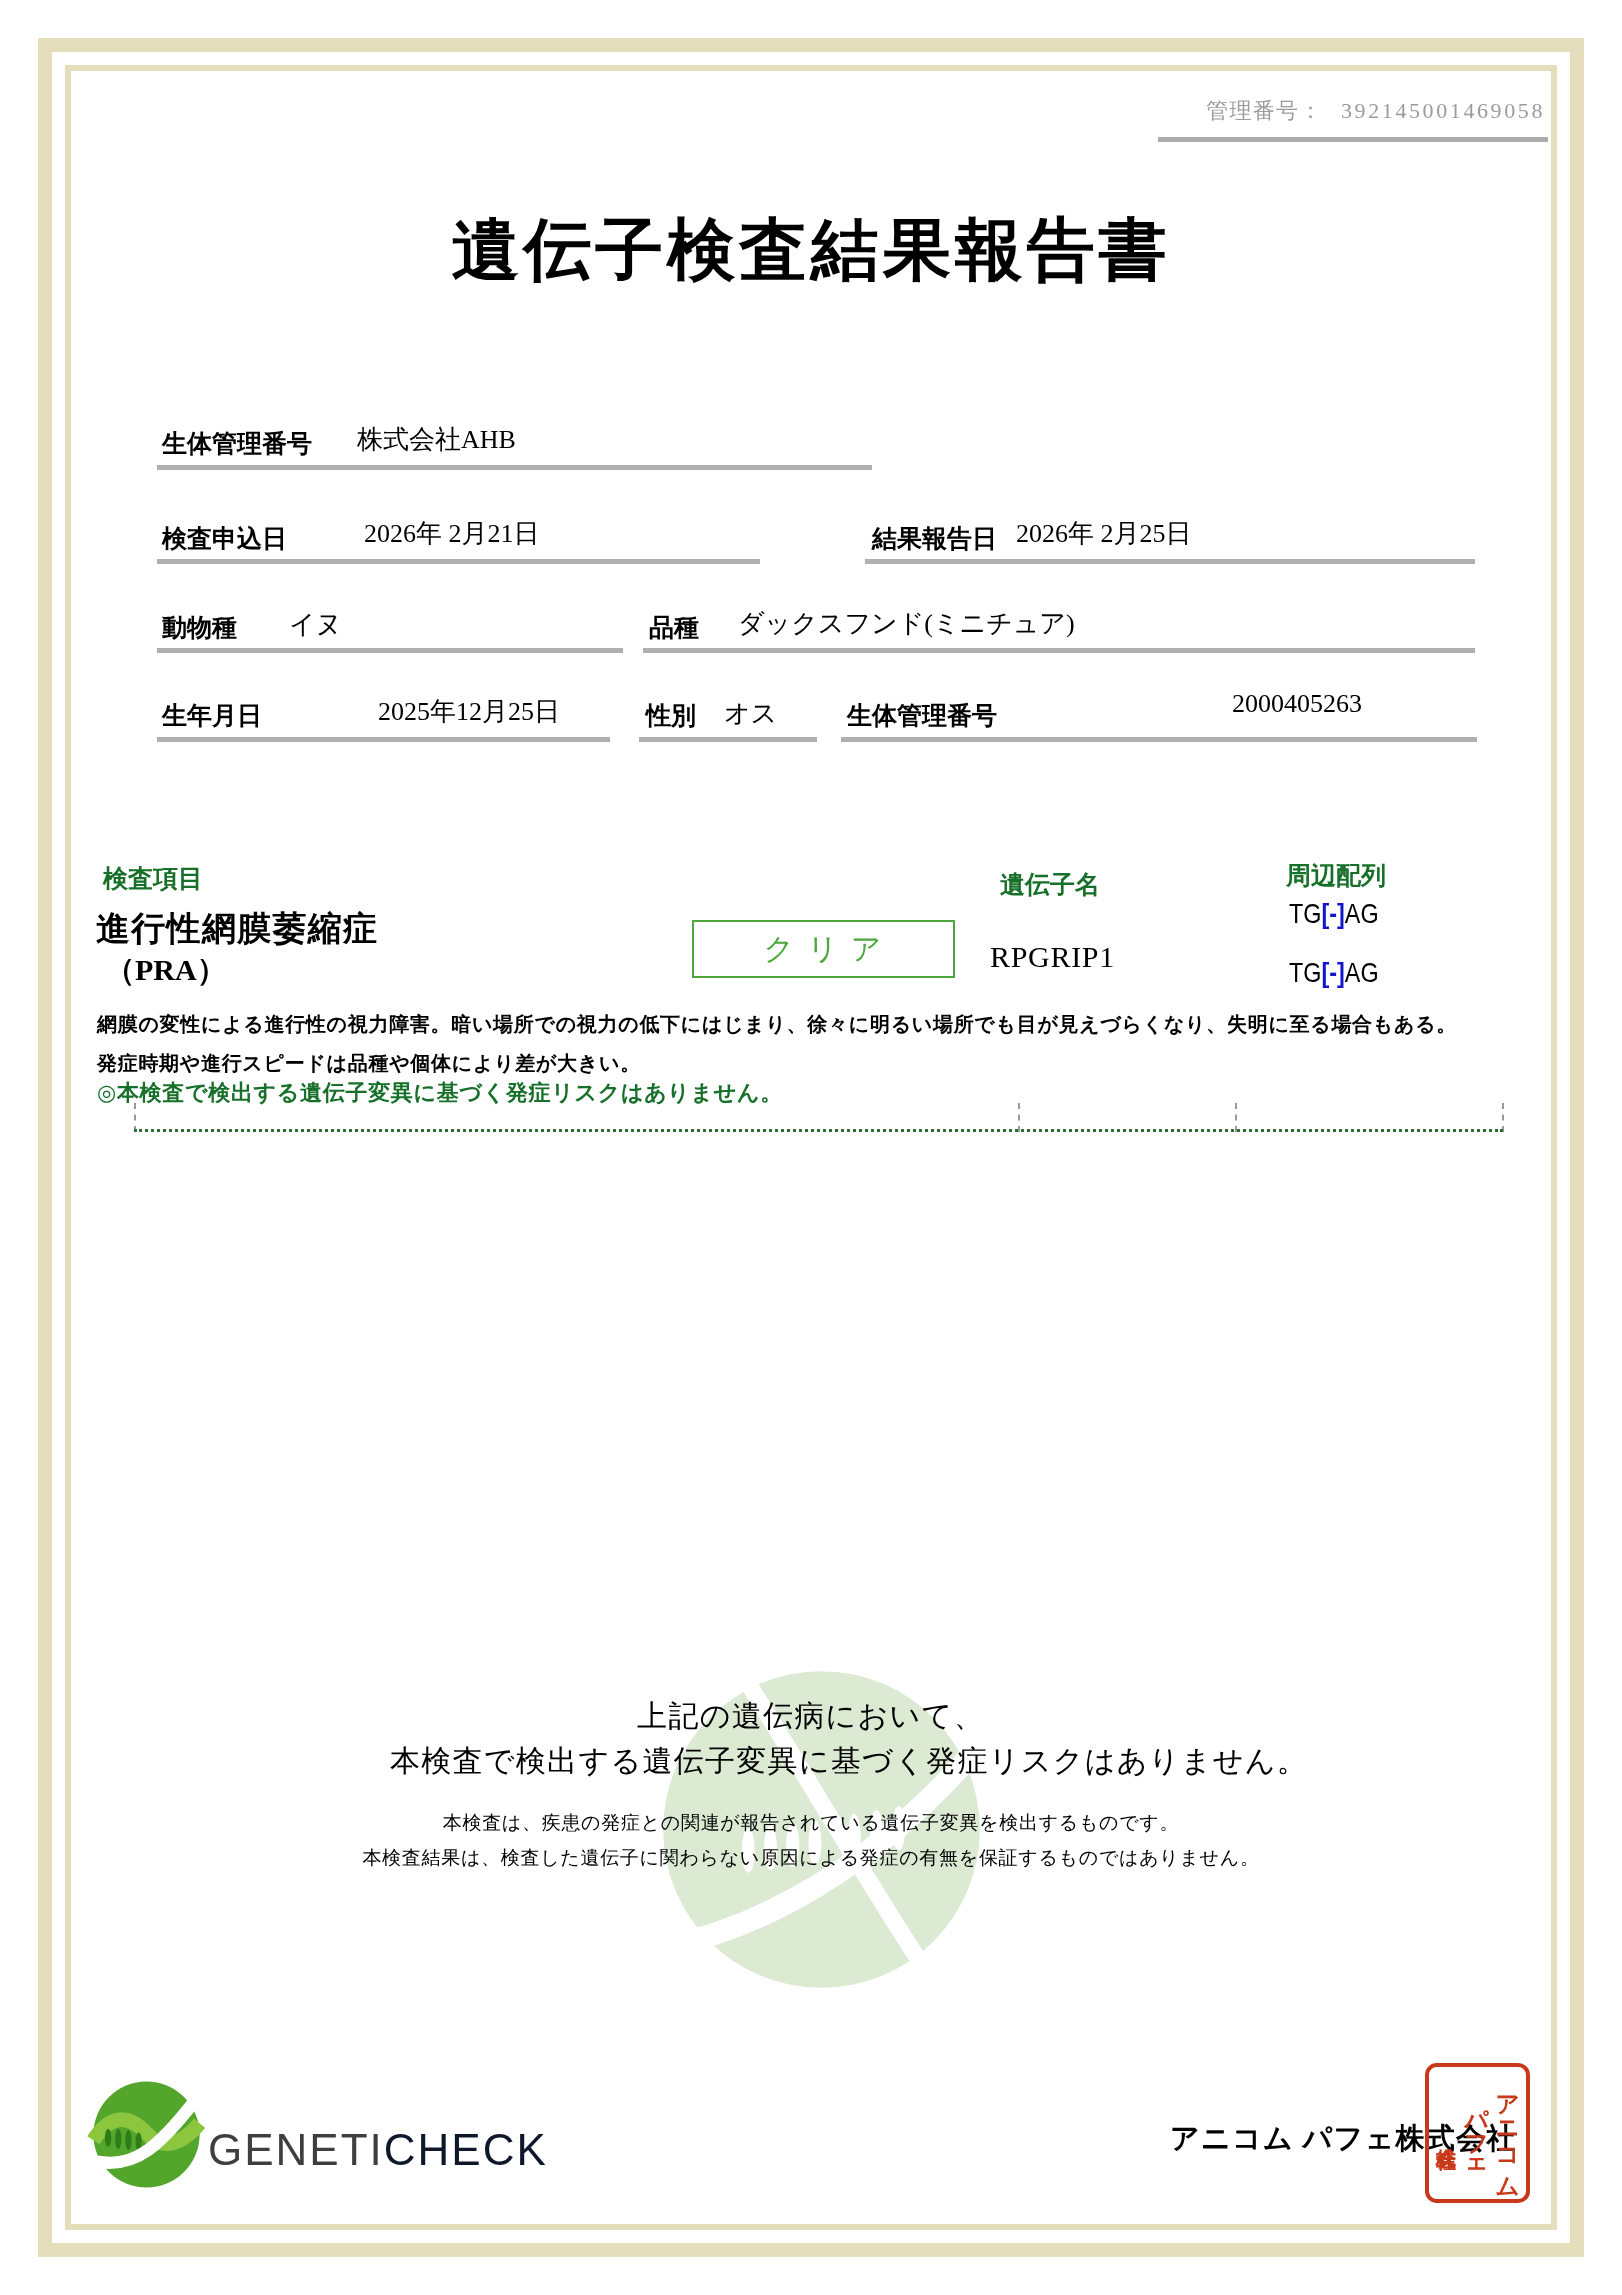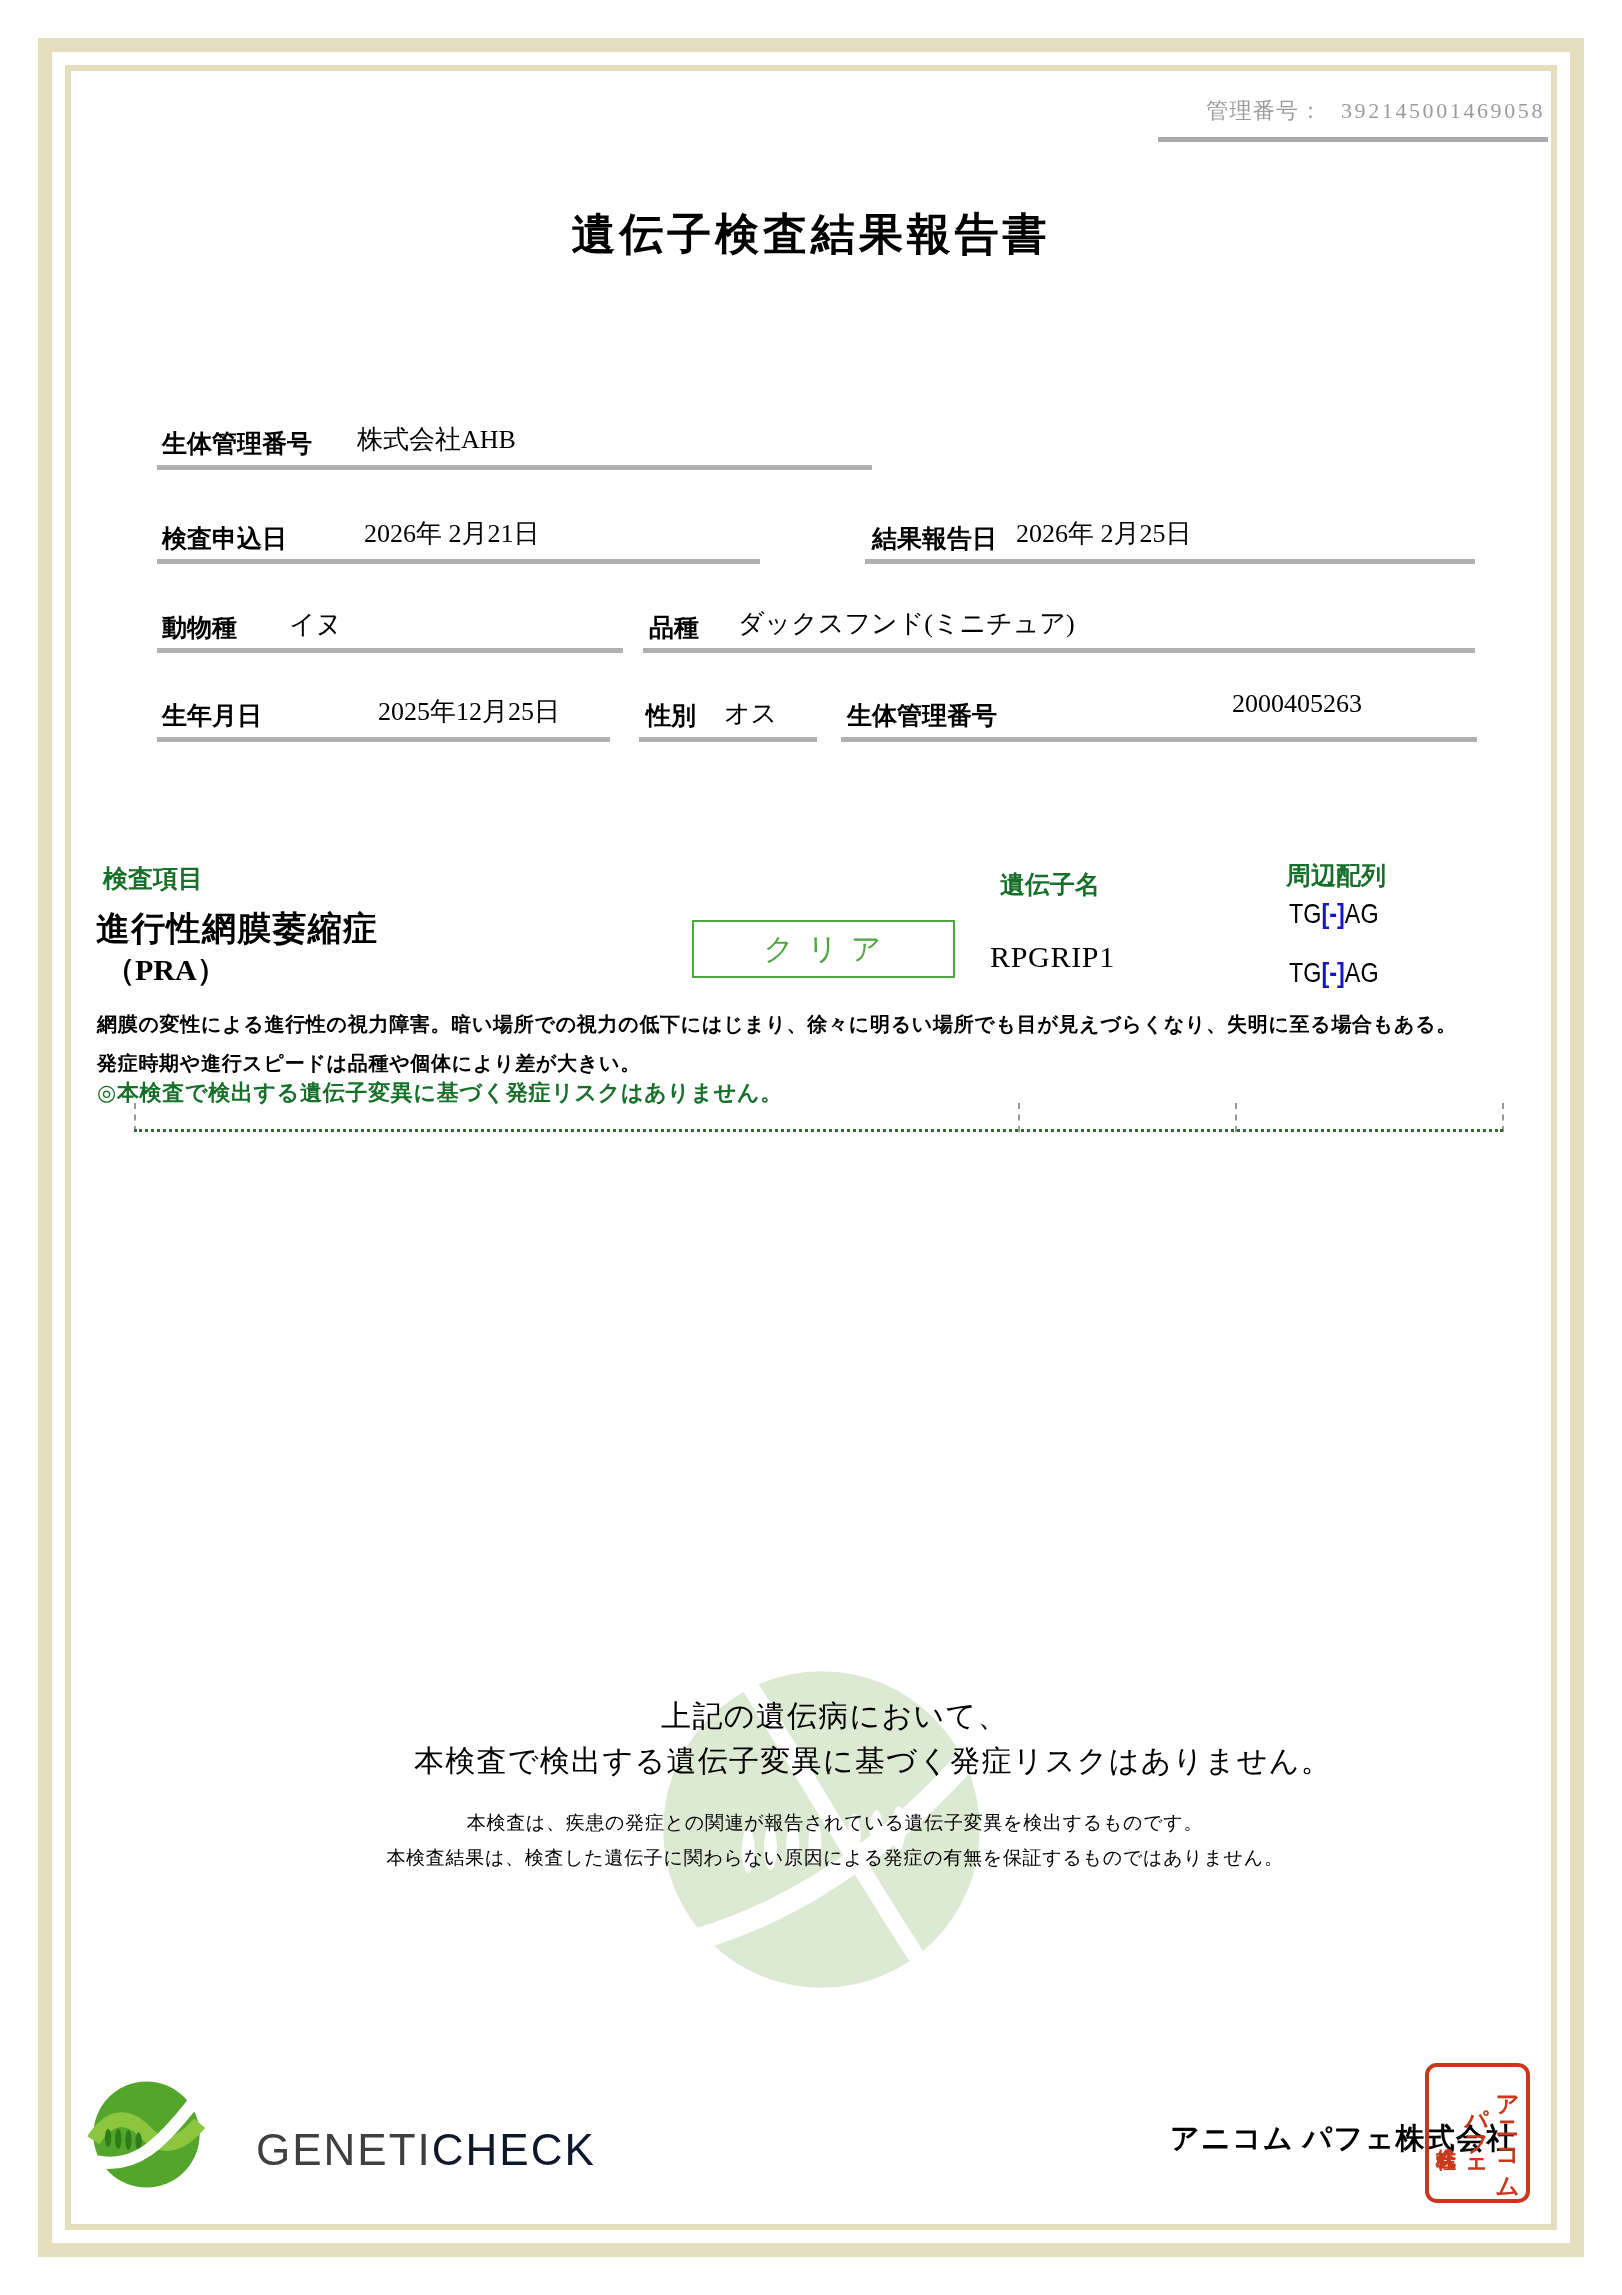--- a/index.html
+++ b/index.html
@@ -11,34 +11,34 @@
     --gray-text:#9b9b9b;
     --gray-line:#b0b0b0;
   }
   *{margin:0;padding:0;box-sizing:border-box;}
   html,body{background:#ffffff;}
   body{
     width:1622px;height:2295px;position:relative;overflow:hidden;
     font-family:"Liberation Serif","DejaVu Serif",serif;color:#000;
   }
   .serif{font-family:"Liberation Serif","DejaVu Serif",serif;}
-  .sans{font-family:"Liberation Sans","DejaVu Sans",sans-serif;padding-left:48px;}
+  .sans{font-family:"Liberation Sans","DejaVu Sans",sans-serif;}
   .abs{position:absolute;}
 
   
   .frame-outer{position:absolute;left:38px;top:38px;right:38px;bottom:38px;border:14.4px solid var(--beige);pointer-events:none;}
   .frame-inner{position:absolute;left:65px;top:65px;right:65px;bottom:65px;border:6.5px solid var(--beige);pointer-events:none;}
 
   
   .mgmt{top:96px;right:77px;font-size:22px;color:var(--gray-text);letter-spacing:1.3px;}
   .mgmt .num{margin-left:18.3px;letter-spacing:2.6px;}
   .mgmt-underline{top:137px;left:1158px;width:390px;height:4.6px;background:#ababab;}
 
   
-  .title{top:205px;left:0;width:100%;text-align:center;font-size:44px;font-weight:bold;letter-spacing:3.9px;}
+  .title{top:205px;left:0;width:100%;text-align:center;font-size:68px;font-weight:bold;letter-spacing:3.9px;}
 
   
   .flabel{font-size:25px;font-weight:bold;}
   .fvalue{font-size:26px;}
   .uline{height:4.6px;background:var(--gray-line);}
 
   
   .hdr-green{font-size:25px;font-weight:bold;color:var(--green-dark);}
   .disease{font-size:34px;font-weight:bold;letter-spacing:1.3px;}
   .disease-sub{font-size:30px;font-weight:bold;}

